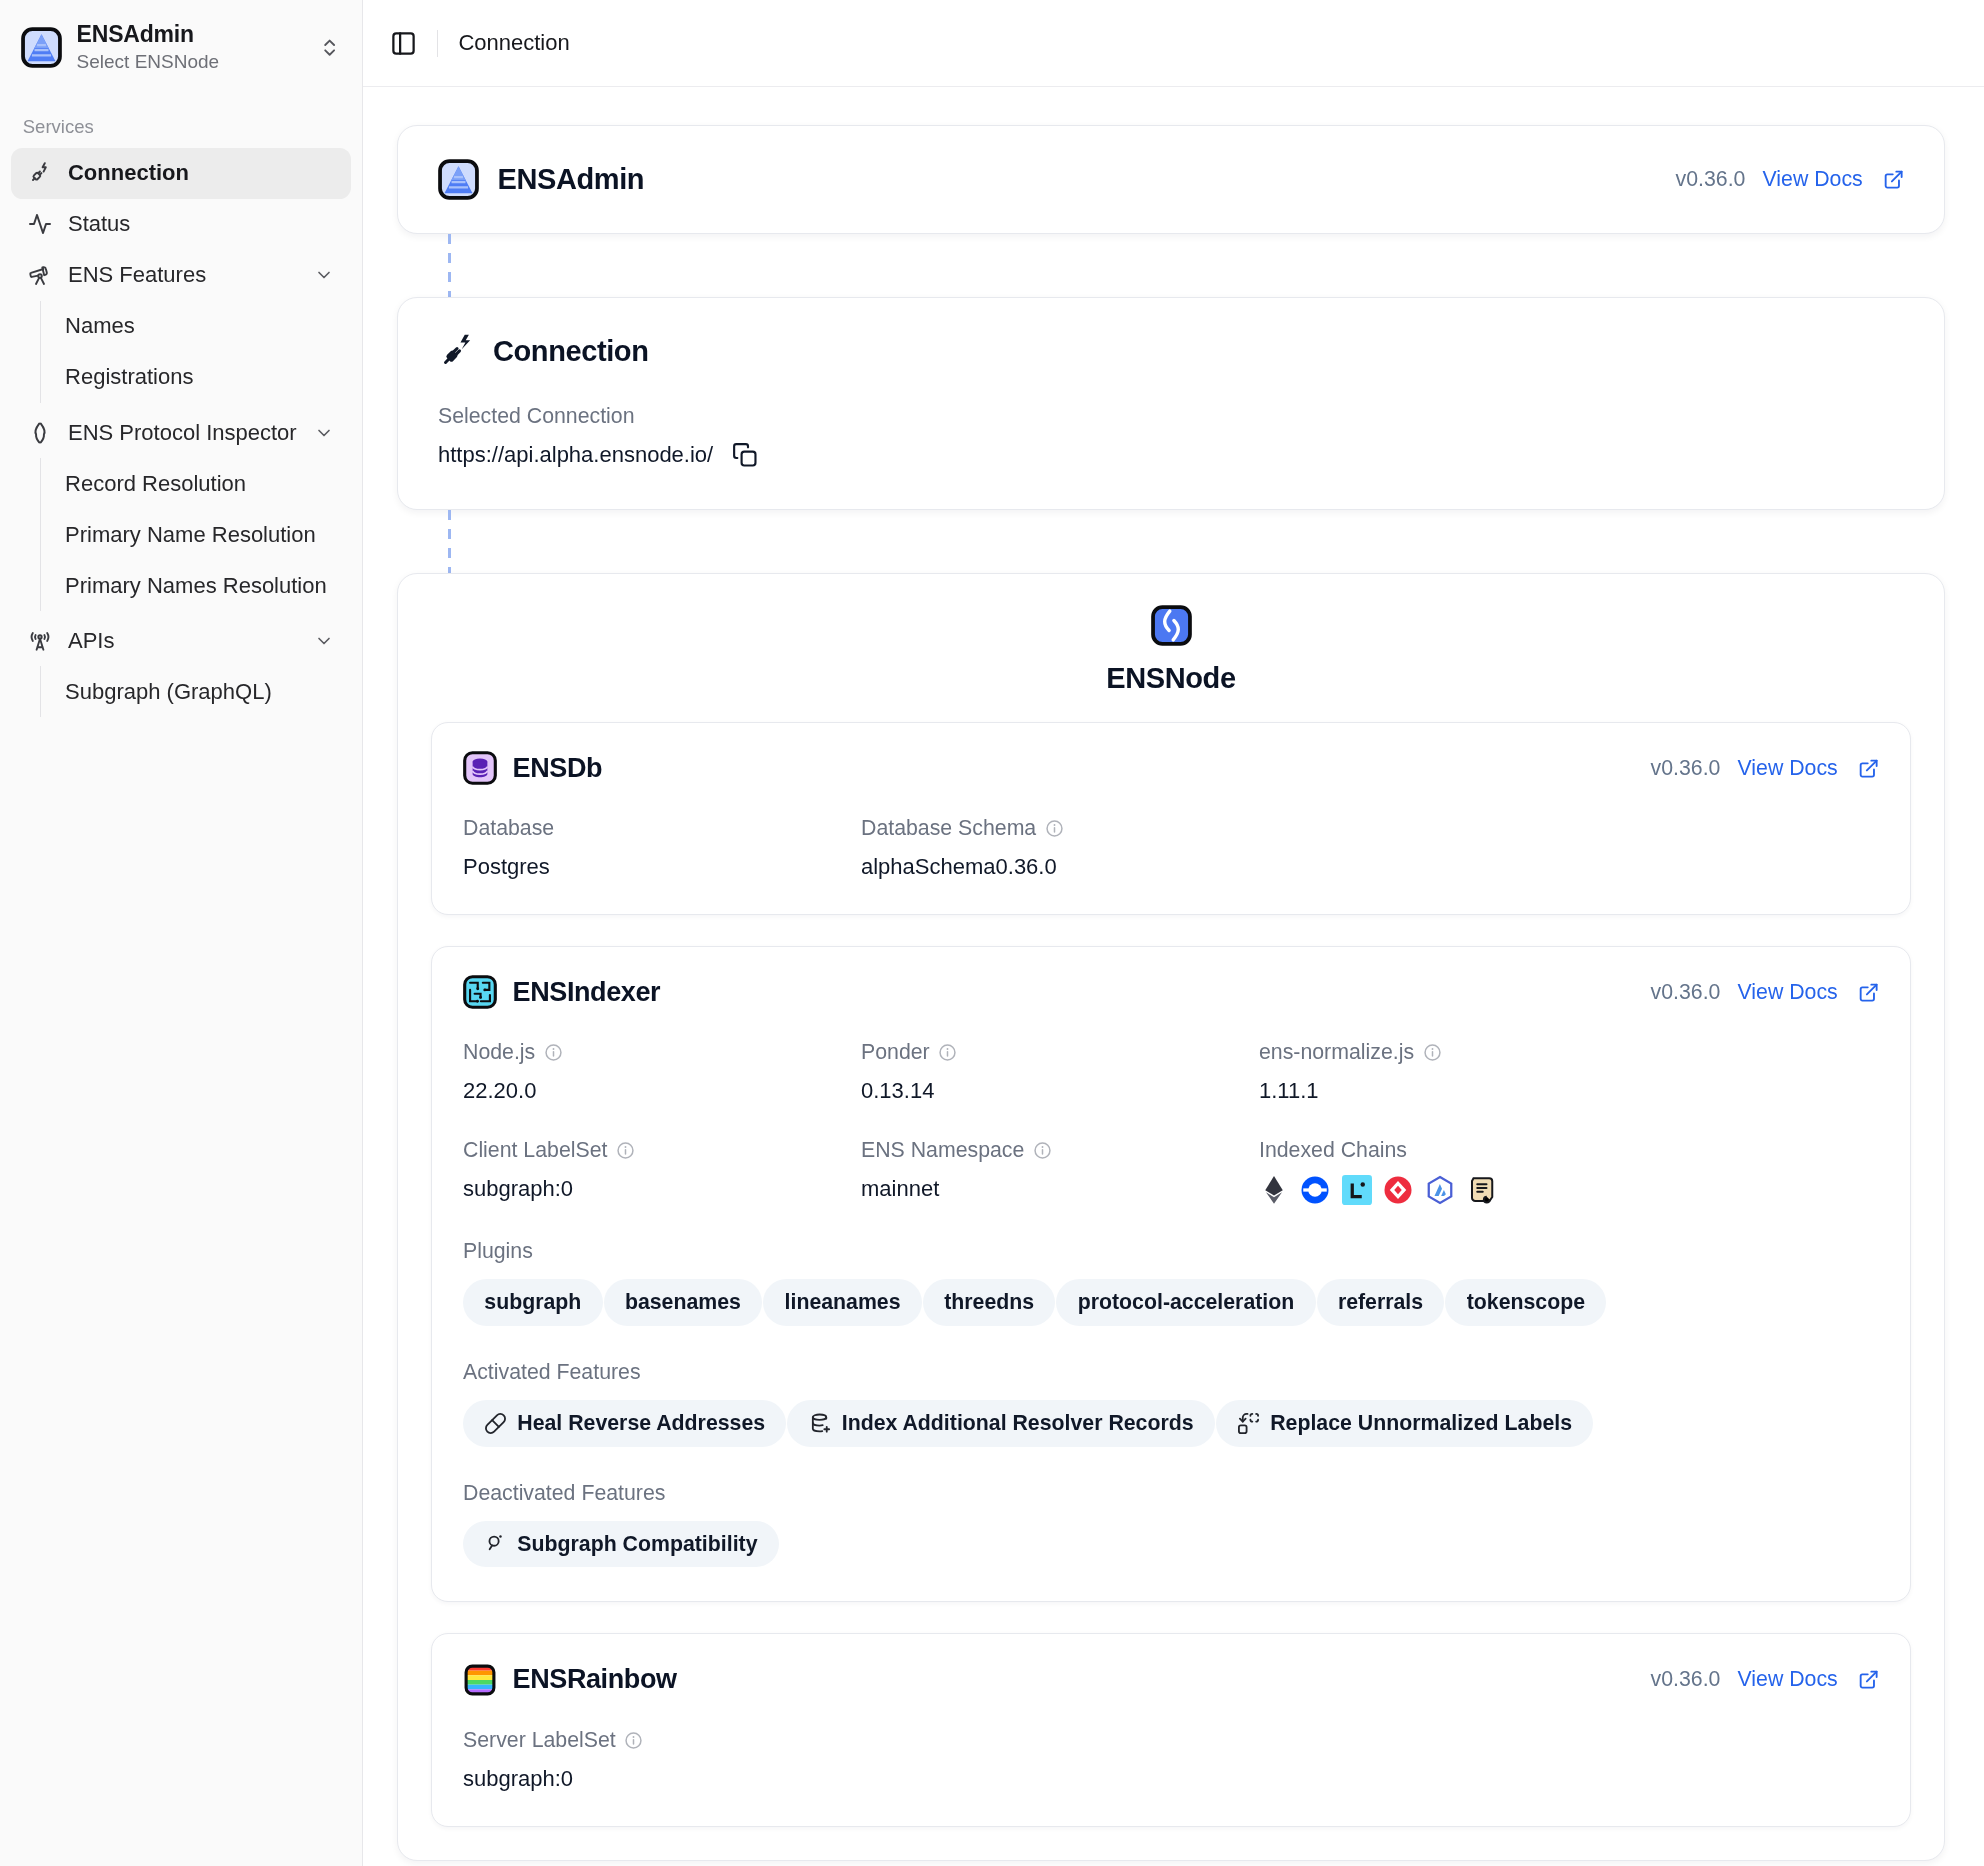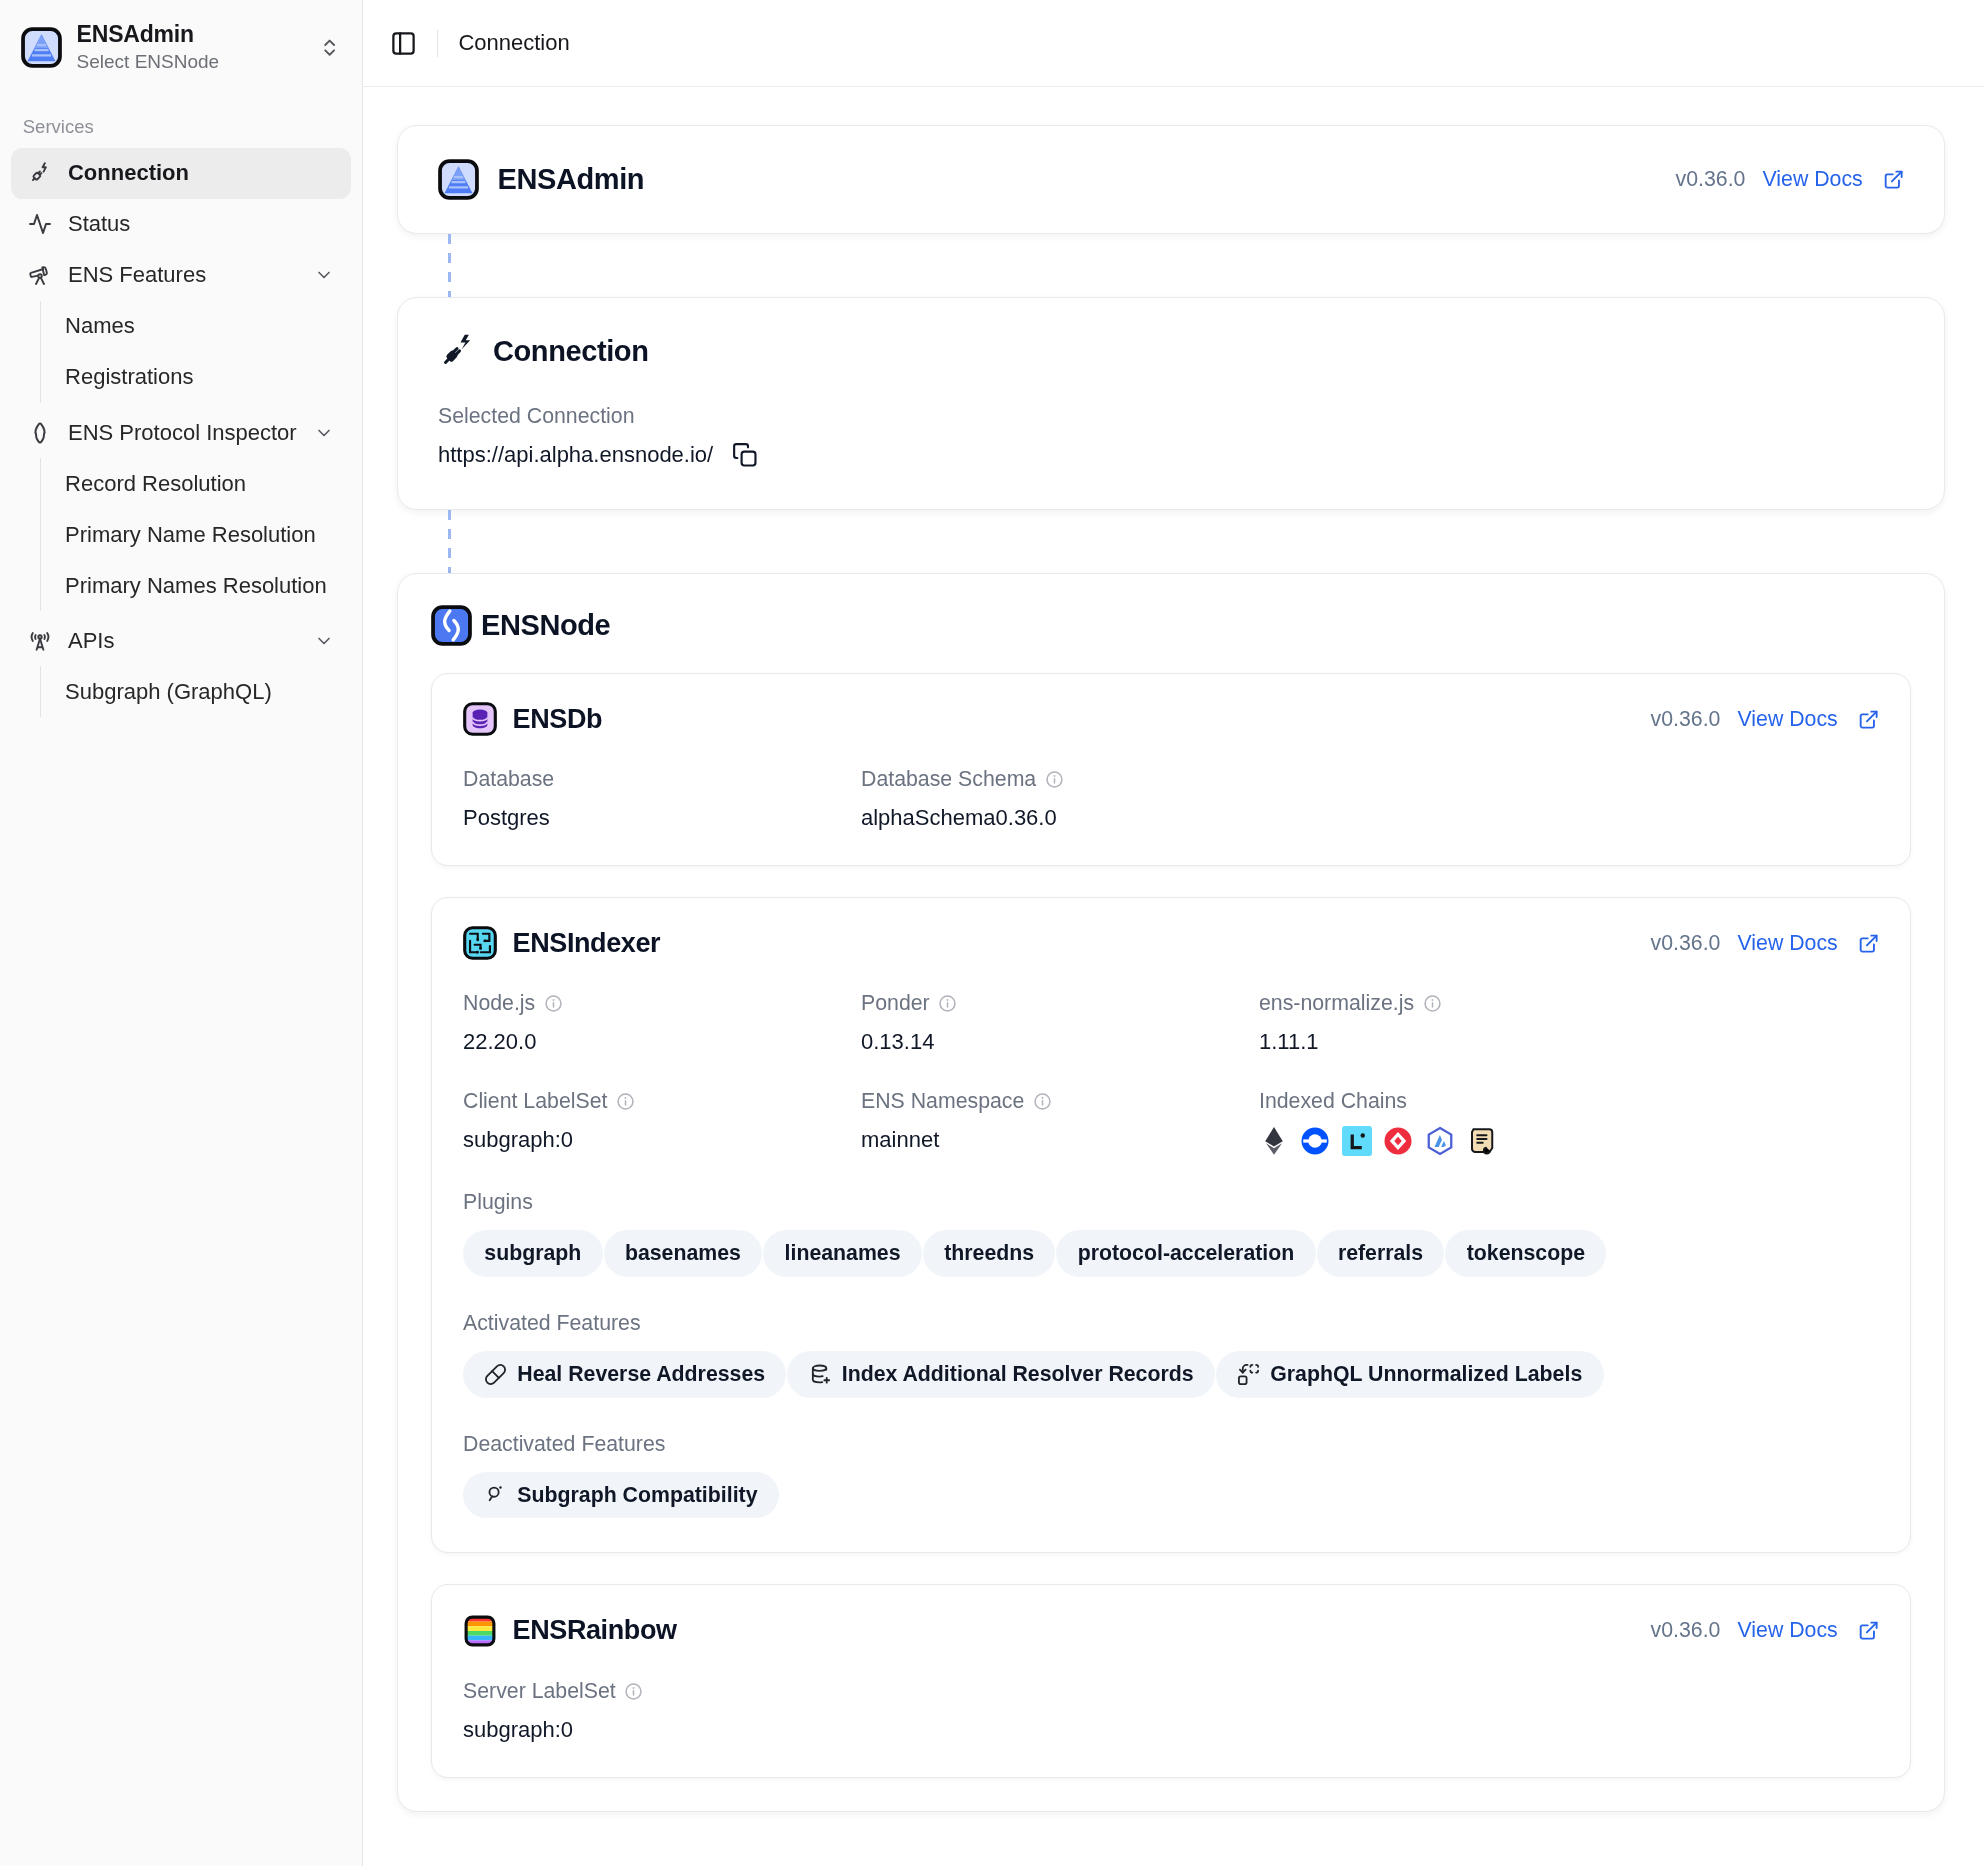--- a/index.html
+++ b/index.html
@@ -90,21 +90,21 @@
   .conn-head { display: flex; align-items: center; gap: 17px; margin-bottom: 34px; }
   .conn-head .plug-big { width: 38px; height: 38px; }
   .field-label { display: flex; align-items: center; gap: 8.5px; font-size: 21.3px; color: #6b7280; font-weight: 500; }
   .field-value { font-size: 22px; color: #101828; margin-top: 12.8px; }
   .url-row { display: flex; align-items: center; gap: 18.5px; margin-top: 12.8px; }
   .url-text { font-size: 22px; color: #101828; }
   .copy-btn { width: 25.6px; height: 25.6px; color: #101828; cursor: pointer; }
 
   
   .card-ensnode { padding: 31px 33px 33px; }
-  .ensnode-head { display: flex; align-items: center; gap: 9px; margin-bottom: 27px; }
+  .ensnode-head { display: flex; align-items: center; gap: 16px; margin-bottom: 27px; flex-direction: column; }
   .ensnode-head .app-icon { width: 41px; height: 41px; }
 
   .inner-card {
     background: #fff; border: 1.4px solid #e7e9ee; border-radius: 17px;
     box-shadow: 0 1.4px 4.3px rgba(16,24,40,.04);
     padding: 28.4px 31px 34px; margin-bottom: 31px;
   }
   .inner-card:last-child { margin-bottom: 0; }
   .inner-head { display: flex; align-items: center; justify-content: space-between; margin-bottom: 31px; }
   .inner-head-left { display: flex; align-items: center; gap: 15.6px; }
@@ -570,21 +570,21 @@
             </span>
             <span class="badge">
               <span class="b-ic">
                 <svg viewBox="0 0 24 24" fill="none" stroke="currentColor" stroke-width="1.9" stroke-linecap="round" stroke-linejoin="round">
                     <path d="M14 4a2 2 0 0 1 2-2M20 2a2 2 0 0 1 2 2M22 8a2 2 0 0 1-2 2M16 10a2 2 0 0 1-2-2"></path>
                     <path d="m3 7 3 3 3-3"></path>
                     <path d="M6 10V6a4 4 0 0 1 4-4h1"></path>
                     <rect x="2" y="14" width="8" height="8" rx="2"></rect>
                   </svg>
               </span>
-              <span>GraphQL Unnormalized Labels</span>
+              <span>Replace Unnormalized Labels</span>
             </span>
           </div>
         </div>
 
         <div class="section">
           <div class="section-label">Deactivated Features</div>
           <div class="badges">
             <span class="badge">
               <span class="b-ic">
                 <svg viewBox="0 0 24 24" fill="none" stroke="currentColor" stroke-width="1.9" stroke-linecap="round">

